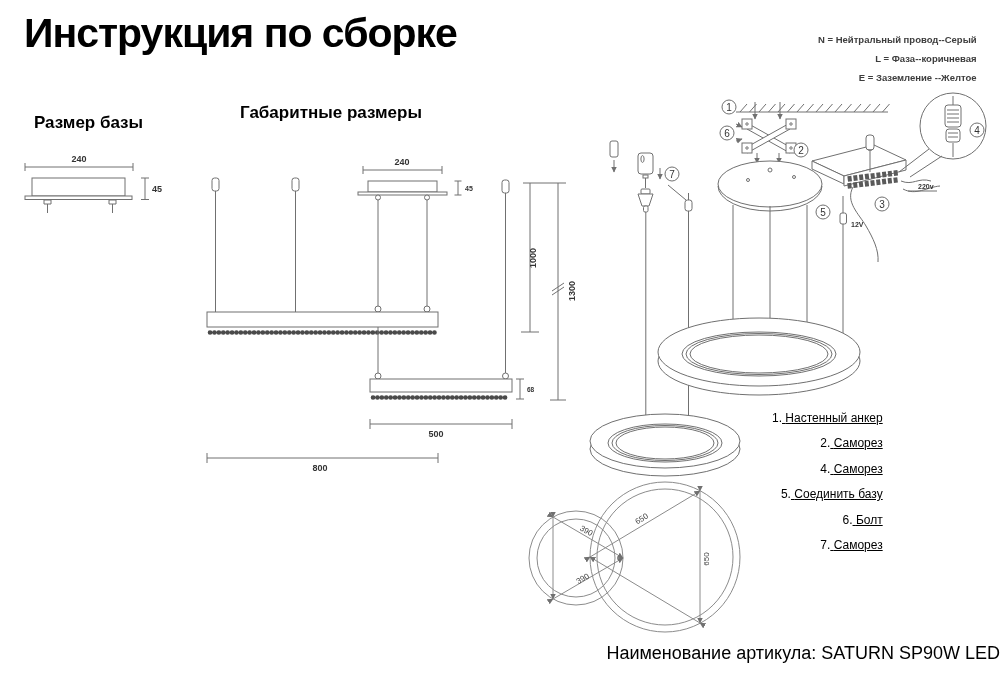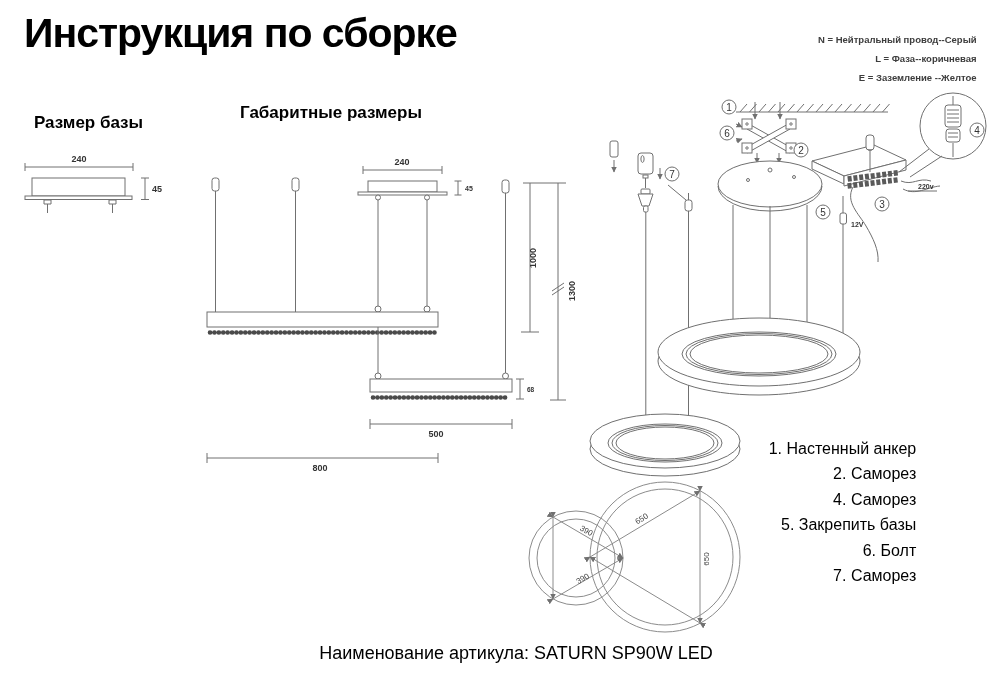--- a/index.html
+++ b/index.html
@@ -4,24 +4,24 @@
 <style>
   html,body{margin:0;padding:0;background:#fff;}
   body{width:1000px;height:690px;position:relative;overflow:hidden;
        font-family:"Liberation Sans",sans-serif;color:#000;}
   .abs{position:absolute;text-align:right;}
   .page-title{left:24px;top:10px;font-size:41px;font-weight:700;letter-spacing:-1px;}
   .legend{left:818px;top:30px;font-size:9.5px;font-weight:700;color:#3d3d3d;line-height:19px;white-space:nowrap;}
   .sec-head{font-size:17px;font-weight:700;}
   .sec1{left:20px;top:113px;margin-left:14px;}
   .sec2{left:240px;top:103px;}
-  .parts{left:760px;top:436px;font-size:16px;line-height:25.4px;}
+  .parts{left:760px;top:406px;font-size:12px;line-height:25.4px;text-decoration:underline;}
   .parts .row{white-space:nowrap;}
   .parts .num{display:inline-block;min-width:22px;}
-  .footer{left:0;right:0;top:643px;text-align:center;font-size:18px;padding-left:32px;}
+  .footer{left:0;right:0;top:643px;text-align:right;font-size:18px;padding-left:32px;}
   svg{position:absolute;left:0;top:0;}
   .ln{stroke:#707070;fill:none;stroke-width:1;}
   .wh{stroke:#707070;fill:#fff;stroke-width:1;}
   .lnl{stroke:#8c8c8c;fill:none;stroke-width:1;}
   .beads{stroke:#4a4a4a;fill:none;stroke-width:4.6;stroke-dasharray:0.1 4.3;stroke-linecap:round;}
   .term{stroke:#5a5a5a;fill:none;stroke-width:5.5;stroke-dasharray:4 1.8;}
   .dim{font:700 9px "Liberation Sans",sans-serif;fill:#333;}
   .dimS{font:700 7px "Liberation Sans",sans-serif;fill:#333;}
   .dimXS{font:700 6.5px "Liberation Sans",sans-serif;fill:#333;}
   .vlt{font:700 7px "Liberation Sans",sans-serif;fill:#333;}
@@ -230,18 +230,18 @@
     <text class="rdim" transform="rotate(-90 709 559)" x="709" y="559" text-anchor="middle">650</text>
     <text class="rdim" transform="rotate(30 585 533)" x="585" y="533" text-anchor="middle">390</text>
     <text class="rdim" transform="rotate(-30 584 581)" x="584" y="581" text-anchor="middle">390</text>
   </g>
 </svg>
 
 <div class="abs parts">
   <div class="row"><span class="num">1.</span> <span>Настенный анкер</span></div>
   <div class="row"><span class="num">2.</span> <span>Саморез</span></div>
   <div class="row"><span class="num">4.</span> <span>Саморез</span></div>
-  <div class="row"><span class="num">5.</span> <span>Закрепить базы</span></div>
+  <div class="row"><span class="num">5.</span> <span>Соединить базу</span></div>
   <div class="row"><span class="num">6.</span> <span>Болт</span></div>
   <div class="row"><span class="num">7.</span> <span>Саморез</span></div>
 </div>
 
 <div class="abs footer">Наименование артикула: SATURN SP90W LED</div>
 
 </body></html>

